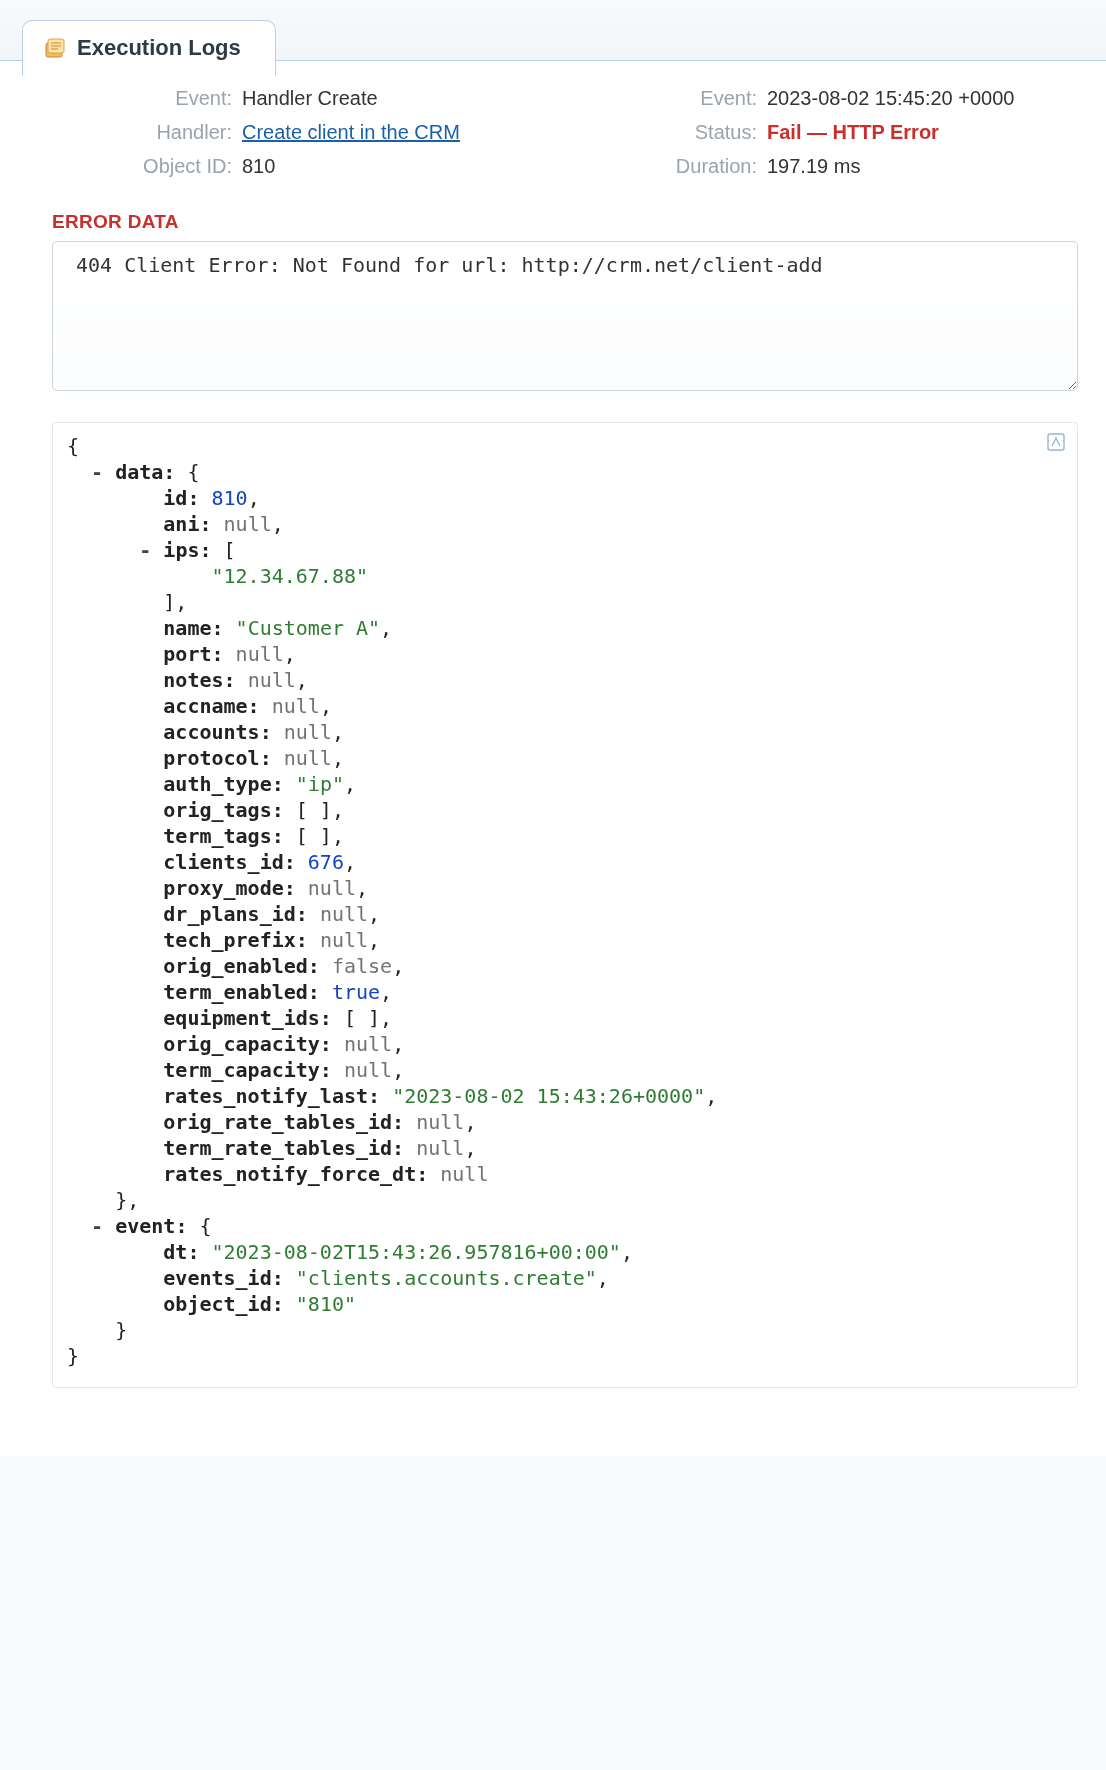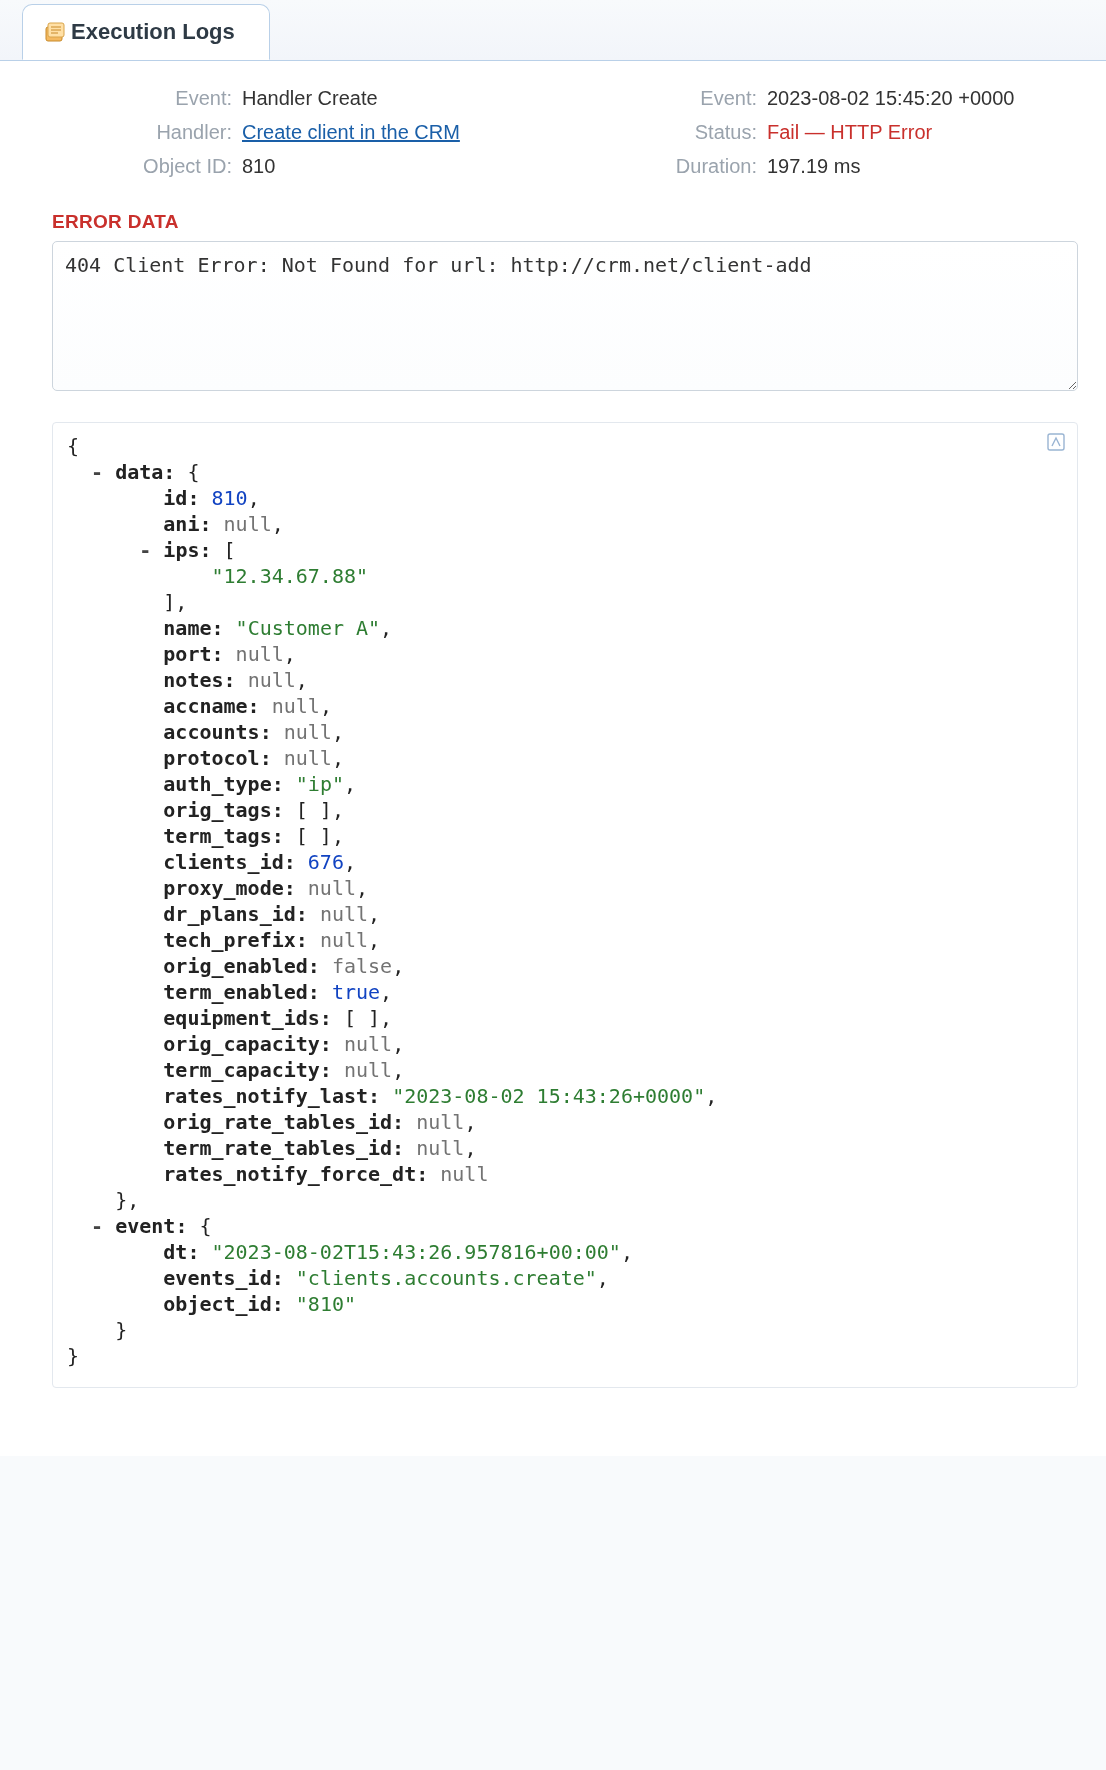--- a/index.html
+++ b/index.html
@@ -1,32 +1,32 @@
 <!DOCTYPE html>
 <html><head>
 <meta charset="utf-8">
 <style>
   html,body{margin:0;padding:0;background:#f5f7fb;font-family:'Lucida Grande','Lucida Sans Unicode',Arial,sans-serif;font-size:15px;color:#333;}
   .page{width:1106px;min-height:1770px;background:linear-gradient(to bottom,#f8fafc 0,#f2f5fa 60px,#f8fafc 60px);box-sizing:border-box;}
   .tabstrip{height:60px;position:relative;border-bottom:1px solid #b9d0e8;padding-left:22px;}
-  .tab{display:inline-flex;align-items:center;gap:4px;height:56px;box-sizing:border-box;background:#fff;border:1px solid #b9d0e8;border-bottom:1px solid #fff;border-top-left-radius:10px;border-top-right-radius:10px;padding:0 34px 0 22px;position:relative;top:4px;font-size:22px;font-weight:700;color:#2e3a45;}
+  .tab{display:inline-flex;align-items:center;gap:10px;height:56px;box-sizing:border-box;background:#fff;border:1px solid #b9d0e8;border-bottom:1px solid #fff;border-top-left-radius:10px;border-top-right-radius:10px;padding:0 34px 0 22px;position:relative;top:20px;font-size:22px;font-weight:700;color:#2e3a45;}
   .tab .icon{width:22px;height:22px;}
   .content{background:#fff;padding:20px 28px 40px 28px;border-top:none;}
   .meta{display:flex;width:100%;margin-bottom:28px;}
   .meta .mcol{width:50%;box-sizing:border-box;padding:0 14px;}
   .mrow{display:flex;align-items:baseline;line-height:34px;font-size:20px;}
   .mrow .mlab{width:190px;min-width:190px;text-align:right;color:#9aa3ad;padding-right:10px;}
   .mrow .mval{color:#333;}
   .mrow .mval.link{color:#1a5fa8;text-decoration:underline;}
-  .mrow .mval.fail{color:#c9302c;font-weight:400;}
+  .mrow .mval.fail{color:#c9302c;font-weight:700;}
   .section{margin-top:12px;margin-bottom:28px;margin-left:24px;}
   .section h3{margin:0 0 8px 0;font-size:19px;font-weight:700;letter-spacing:.3px;}
   .section h3.err{color:#c9302c;}
   .section h3.resp,.section h3.req{color:#9aa9bb;}
-  textarea.box{width:100%;box-sizing:border-box;border:1px solid #cdd5dd;border-radius:5px;padding:10px 12px;font-family:ui-monospace,Menlo,Consolas,monospace;font-size:20px;line-height:26px;color:#333;background:linear-gradient(#fff,#fcfdfe);resize:both;overflow:auto;}
+  textarea.box{width:100%;box-sizing:border-box;border:1px solid #cdd5dd;border-radius:5px;padding:10px 23px;font-family:ui-monospace,Menlo,Consolas,monospace;font-size:20px;line-height:26px;color:#333;background:linear-gradient(#fff,#fcfdfe);resize:both;overflow:auto;}
   textarea.err{height:150px;}
   textarea.resp{height:150px;}
   .reqwrap{border:1px solid #e3e8ee;border-radius:4px;background:#fff;padding:10px 14px 18px 14px;position:relative;}
   .reqwrap .corner{position:absolute;top:8px;right:10px;color:#5c86b5;opacity:.7;}
   .json{font-family:ui-monospace,Menlo,Consolas,monospace;font-size:20px;line-height:26px;white-space:pre;color:#222;}
   .json .k{color:#222;font-weight:700;}
   .json .s{color:#2e7d32;}
   .json .n{color:#1143c2;}
   .json .r{color:#737373;}
   .json .toggle{color:#444;font-weight:700;cursor:pointer;user-select:none;}

